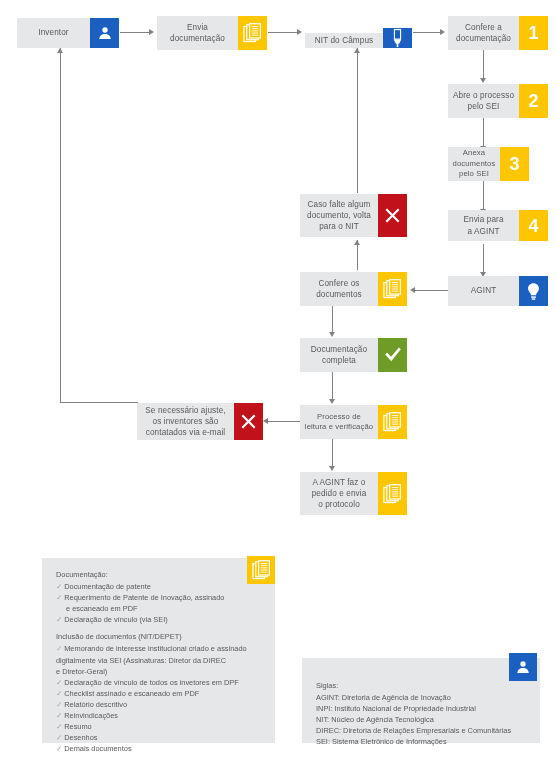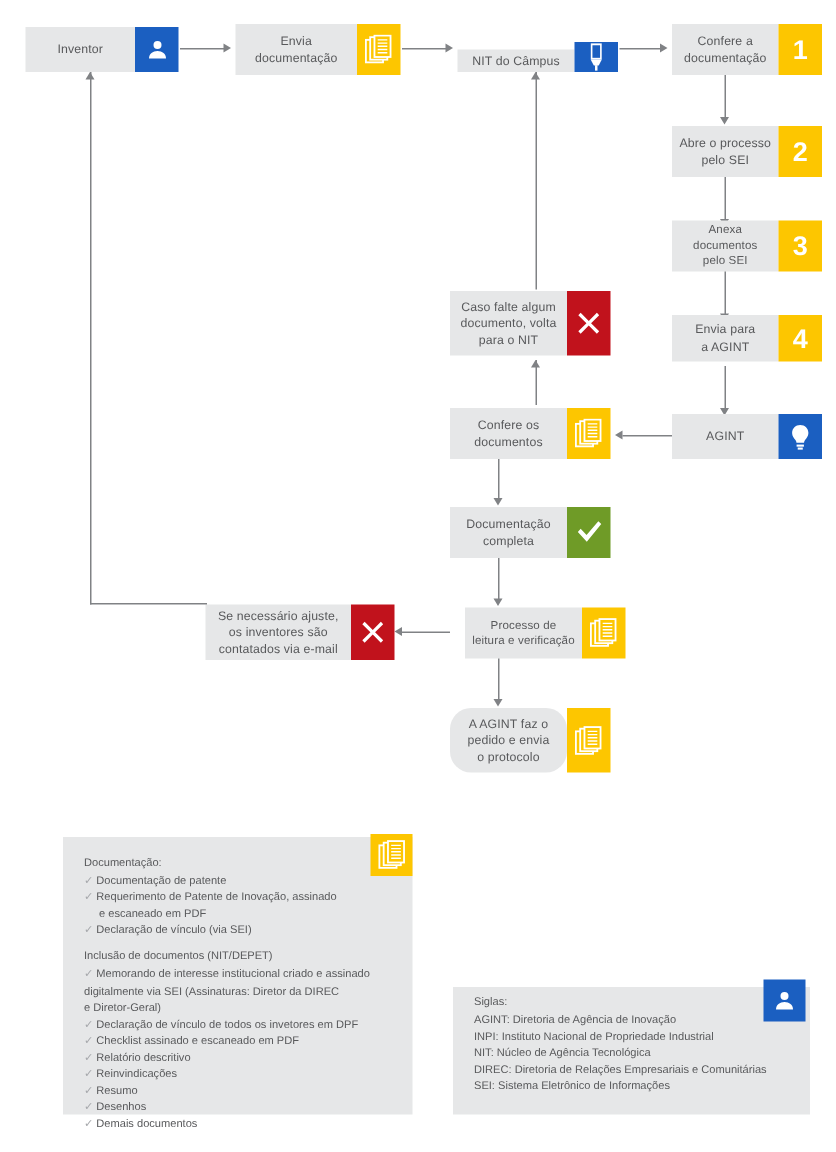--- a/index.html
+++ b/index.html
@@ -149,21 +149,21 @@
 pelo SEI</div>
     <div class="badge yellow">
       <span class="num">2</span>
     </div>
   </div>
 
   <div class="conn v" style="left:483px; top:118px; height:29px;"></div>
   <div class="arrow down" style="left:480px; top:146px;"></div>
 
   <div class="node" style="left:448px; top:147px; width:100px; height:34px;">
-    <div class="label" style="width:71px; white-space:pre-line; font-size:7.7px;">Anexa documentos
+    <div class="label" style="width:52px; white-space:pre-line; font-size:7.7px;">Anexa documentos
 pelo SEI</div>
     <div class="badge yellow">
       <span class="num">3</span>
     </div>
   </div>
 
   <div class="conn v" style="left:483px; top:181px; height:29px;"></div>
   <div class="arrow down" style="left:480px; top:209px;"></div>
 
   <div class="node" style="left:448px; top:210px; width:100px; height:31px;">
@@ -236,21 +236,21 @@
     <div class="badge green">
       <svg width="20" height="18" viewBox="0 0 24 22" aria-hidden="true">
         <path d="M2.5 10.5 L4.8 8 L9.6 13 L19.2 1.8 L21.6 4 L9.8 18.5 Z" fill="#fff"></path>
       </svg>
     </div>
   </div>
 
   <div class="conn v" style="left:332px; top:372px; height:28px;"></div>
   <div class="arrow down" style="left:329px; top:399px;"></div>
 
-  <div class="node" style="left:310px; top:405px; width:107px; height:34px;justify-content:space-between;">
+  <div class="node" style="left:300px; top:405px; width:107px; height:34px;justify-content:space-between;">
     <div class="label" style="width:78px; white-space:pre-line; font-size:7.7px;">Processo de
 leitura e verificação</div>
     <div class="badge yellow">
       <svg width="19" height="20" viewBox="0 0 26 28" aria-hidden="true">
         <rect x="1" y="5" width="16" height="21" fill="none" stroke="#fff" stroke-width="1.7"></rect>
         <rect x="5" y="2.5" width="16" height="21" fill="#fdc600" stroke="#fff" stroke-width="1.7"></rect>
         <rect x="9" y="1" width="15" height="20" fill="#fdc600" stroke="#fff" stroke-width="1.7"></rect>
         <g stroke="#fff" stroke-width="1.3">
           <line x1="12" y1="5" x2="21" y2="5"></line>
           <line x1="12" y1="8" x2="21" y2="8"></line>
@@ -277,21 +277,21 @@
   </div>
 
   <div class="conn v" style="left:60px; top:48px; height:355px;"></div>
   <div class="conn h" style="left:60px; top:402px; width:78px;"></div>
   <div class="arrow up" style="left:57px; top:48px;"></div>
 
   <div class="conn v" style="left:332px; top:439px; height:28px;"></div>
   <div class="arrow down" style="left:329px; top:466px;"></div>
 
   <div class="node" style="left:300px; top:472px; width:107px; height:43px;">
-    <div class="label" style="width:78px; white-space:pre-line;border-radius:14px;">A AGINT faz o
+    <div class="label" style="width:78px; white-space:pre-line;">A AGINT faz o
 pedido e envia
 o protocolo</div>
     <div class="badge yellow">
       <svg width="19" height="20" viewBox="0 0 26 28" aria-hidden="true">
         <rect x="1" y="5" width="16" height="21" fill="none" stroke="#fff" stroke-width="1.7"></rect>
         <rect x="5" y="2.5" width="16" height="21" fill="#fdc600" stroke="#fff" stroke-width="1.7"></rect>
         <rect x="9" y="1" width="15" height="20" fill="#fdc600" stroke="#fff" stroke-width="1.7"></rect>
         <g stroke="#fff" stroke-width="1.3">
           <line x1="12" y1="5" x2="21" y2="5"></line>
           <line x1="12" y1="8" x2="21" y2="8"></line>
@@ -336,21 +336,21 @@
         <line x1="12" y1="5" x2="21" y2="5"></line>
         <line x1="12" y1="8" x2="21" y2="8"></line>
         <line x1="12" y1="11" x2="21" y2="11"></line>
         <line x1="12" y1="14" x2="21" y2="14"></line>
         <line x1="12" y1="17" x2="21" y2="17"></line>
       </g>
     </svg>
   </div>
 
   <div class="legend" style="left:302px; top:658px; width:238px; height:85px;">
-    <div class="inner" style="padding:5px 14px;">
+    <div class="inner" style="padding:5px 14px;margin-top:18px;">
       <div class="ltitle">Siglas:</div>
       <div class="lplain">AGINT: Diretoria de Agência de Inovação</div>
       <div class="lplain">INPI: Instituto Nacional de Propriedade Industrial</div>
       <div class="lplain">NIT: Núcleo de Agência Tecnológica</div>
       <div class="lplain">DIREC: Diretoria de Relações Empresariais e Comunitárias</div>
       <div class="lplain">SEI: Sistema Eletrônico de Informações</div>
     </div>
   </div>
 
   <div class="legend-icon blue" style="left:509px; top:653px;">

